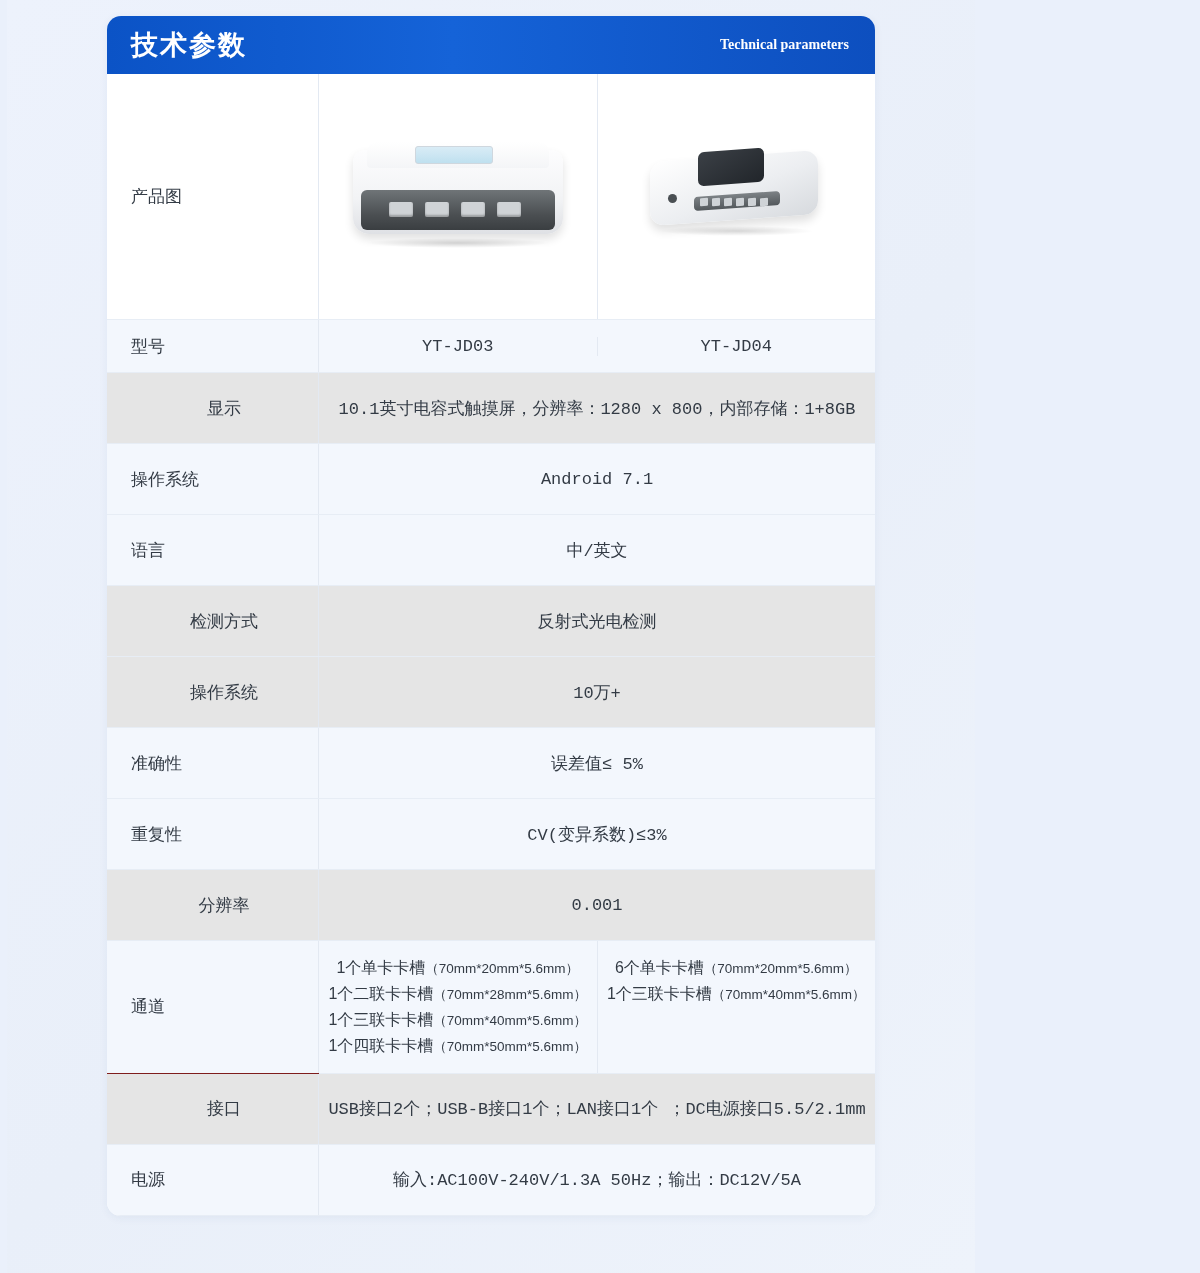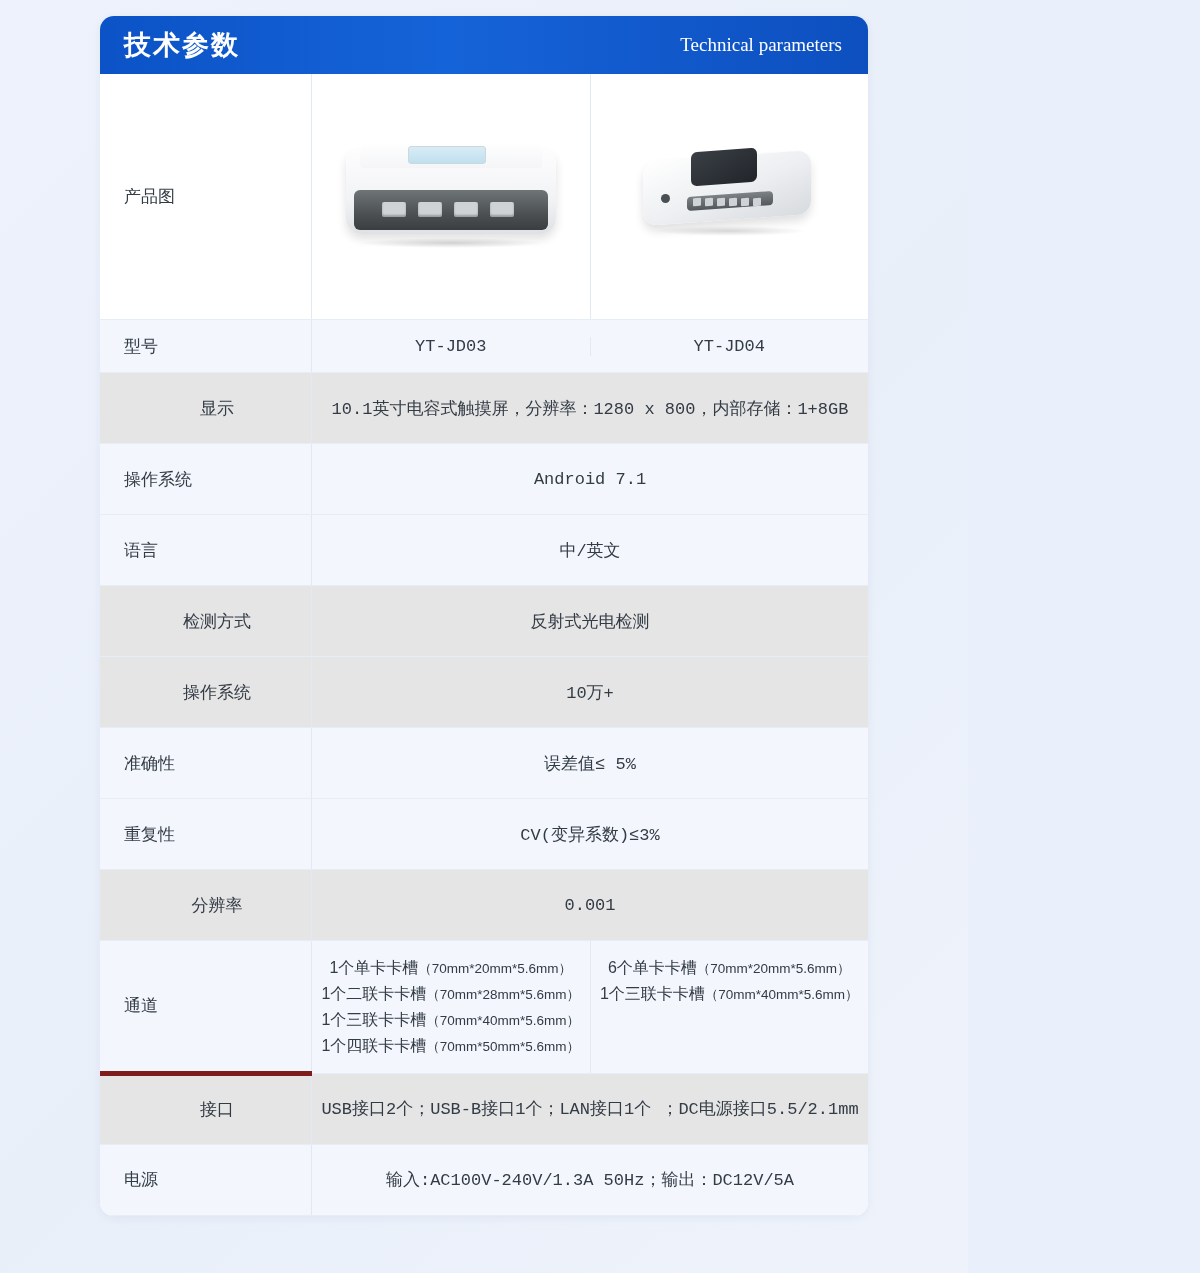--- a/index.html
+++ b/index.html
@@ -13,20 +13,21 @@
     font-family: "Liberation Sans", sans-serif;
     overflow: hidden;
   }
   .page {
     position: relative;
     width: 968px;
     height: 1273px;
     background: linear-gradient(135deg,#edf2fc 0%, #e9eff9 55%, #eef3fb 100%);
     box-sizing: border-box;
     padding: 16px 100px 42px 100px;
+    margin-left: 7px;
   }
   .card {
     background: #ffffff;
     border-radius: 14px;
     box-shadow: 0 2px 10px rgba(30,60,120,0.06);
     overflow: hidden;
   }
   
   .header {
     position: relative;
@@ -42,22 +43,22 @@
   }
   .header-cn {
     color: #ffffff;
     font-size: 27px;
     font-weight: bold;
     letter-spacing: 2px;
   }
   .header-en {
     color: #ffffff;
     font-family: "Liberation Serif", serif;
-    font-size: 19px;
-    font-weight: normal;
+    font-size: 14px;
+    font-weight: bold;
   }
 
   
   table.spec {
     width: 100%;
     border-collapse: collapse;
     table-layout: fixed;
   }
   table.spec td {
     vertical-align: middle;
@@ -330,21 +331,21 @@
         <tr class="row shade">
           <td class="label-cell">重复性</td>
           <td class="val-cell">CV(变异系数)≤3%</td>
         </tr>
         <tr class="row plain">
           <td class="label-cell">分辨率</td>
           <td class="val-cell">0.001</td>
         </tr>
 
         <tr class="shade">
-          <td class="label-cell" style="border-bottom:5px solid #7f1d1d;">通道</td>
+          <td class="label-cell" style="border-bottom:1px solid #7f1d1d;">通道</td>
           <td style="padding:0;border-bottom:1px solid #e7edf5;">
             <div class="channel-wrap">
               <div class="channel-left">
                 <div>
                   <span>1个单卡卡槽</span><span class="small-paren">（70mm*20mm*5.6mm）</span>
                 </div>
                 <div>
                   <span>1个二联卡卡槽</span><span class="small-paren">（70mm*28mm*5.6mm）</span>
                 </div>
                 <div>

